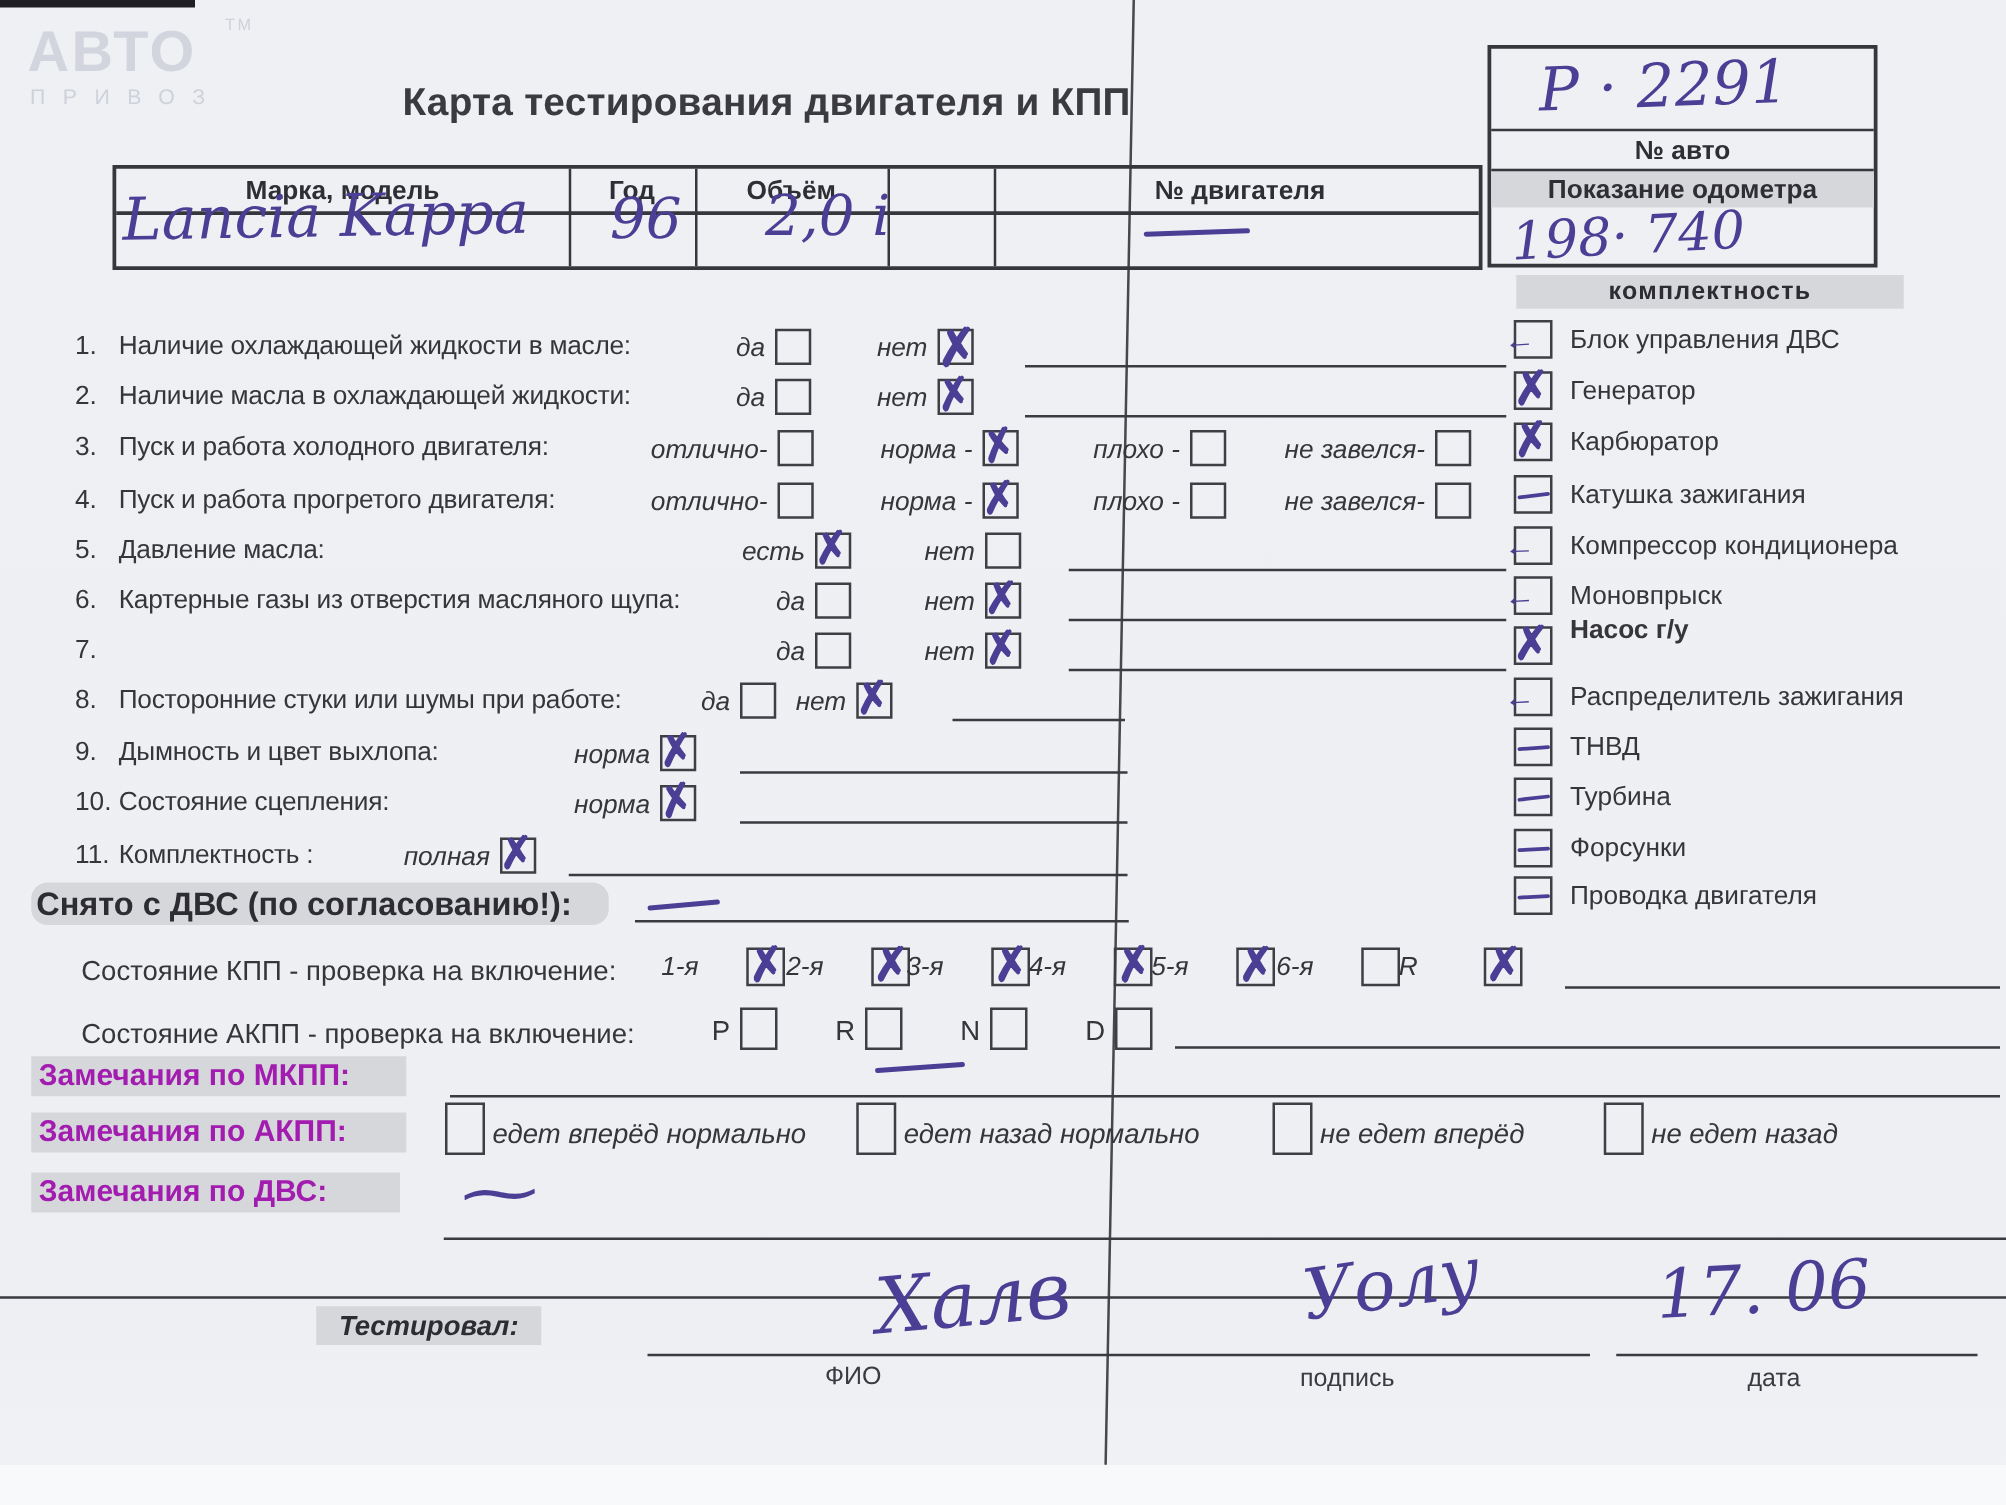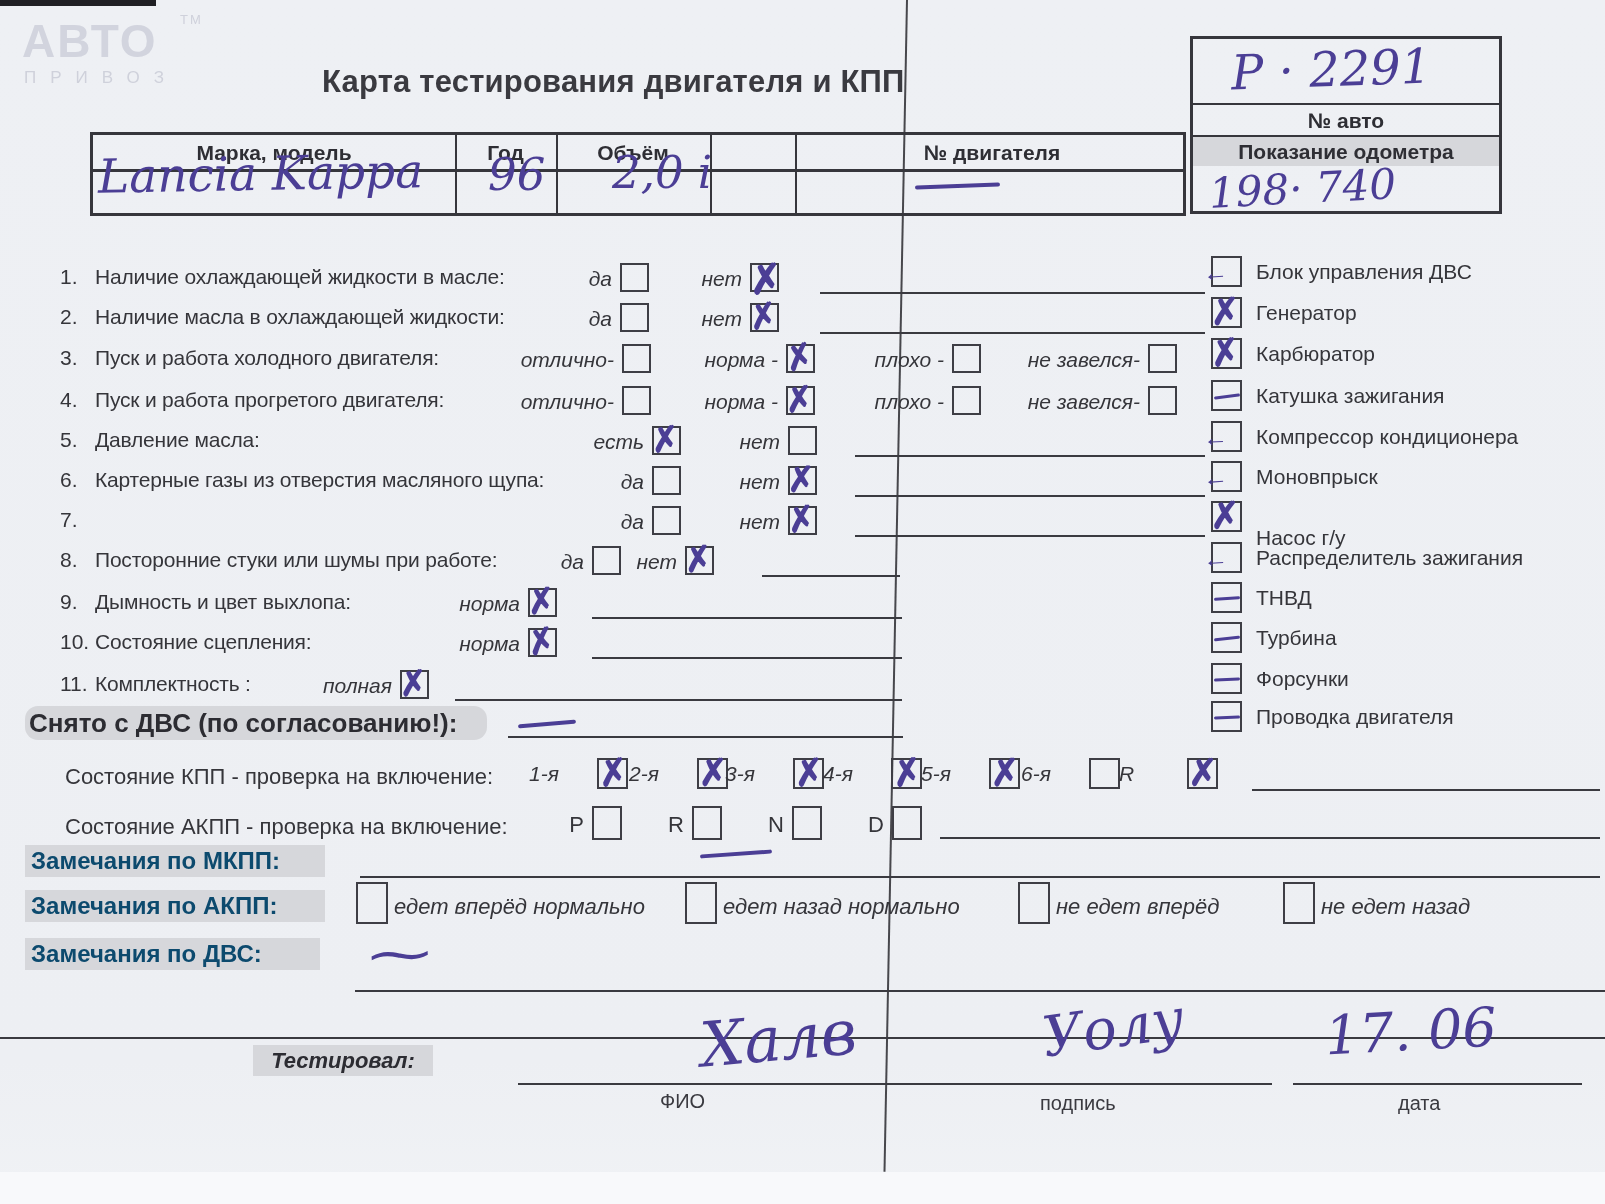--- a/index.html
+++ b/index.html
@@ -41,21 +41,21 @@
   .opt-label { position:absolute; font-style:italic; font-size:21px; width:162px; text-align:right; white-space:nowrap; color:#35353a; }
   .cbox { position:absolute; width:29px; height:29px; border:2px solid #3e3e45; }
   .mark-x { position:absolute; font-family:"DejaVu Serif", serif; color:#4b3e95; font-size:34px; font-weight:bold; line-height:1; }
   .mark-arrow { position:absolute; color:#4b3e95; font-size:25px; font-weight:bold; line-height:1; }
   .hline { position:absolute; border-top:2px solid #3a3a40; height:0; }
 
   .sec-label { position:absolute; font-size:22px; color:#35353a; white-space:nowrap; }
   .gear-label { position:absolute; font-style:italic; font-size:21px; width:60px; text-align:left; white-space:nowrap; color:#35353a; }
   .pg-label { position:absolute; font-size:22px; width:40px; text-align:right; white-space:nowrap; color:#35353a; }
 
-  .remark-band-label { position:absolute; font-size:24px; font-weight:bold; color:#0c4a6e; white-space:nowrap; }
+  .remark-band-label { position:absolute; font-size:24px; font-weight:bold; color:#a21caf; white-space:nowrap; }
   .rm-box { position:absolute; width:32px; height:42px; border:2px solid #3e3e45; }
   .rm-label { position:absolute; font-style:italic; font-size:22px; color:#35353a; white-space:nowrap; }
 
   .eq-label { position:absolute; font-size:21px; color:#35353a; white-space:nowrap; }
 
   .foot-label { position:absolute; font-size:20px; color:#3a3a40; }
 </style>
 </head>
 <body>
 
@@ -92,20 +92,23 @@
     <div class="hcell" style="left:362px; width:101px;">Год</div>
     <div class="hcell" style="left:463px; width:154px;">Объём</div>
     <div class="hcell" style="left:702px; width:394px;">№ двигателя</div>
   </div>
 
   <div class="hw" style="left:98px; top:150px; font-size:47px; transform:rotate(-1deg);">Lancia Kappa</div>
   <div class="hw" style="left:488px; top:152px; font-size:45px;">96</div>
   <div class="hw" style="left:612px; top:150px; font-size:45px;">2,0 i</div>
   <div class="ink-dash" style="left:915px; top:184px; width:85px; transform:rotate(-2deg);"></div>
 
+  <div class="band" style="left:1213px; top:220px; width:310px; height:27px; text-align:center;">
+    <span class="band-label" style="font-size:20px; line-height:27px; letter-spacing:1px;">комплектность</span>
+  </div>
 
   <div class="band" style="left:25px; top:706px; width:462px; height:34px;border-radius:13px;">
     <span class="band-label" style="font-size:26px; line-height:34px; padding-left:4px;">Снято с ДВС (по согласованию!):</span>
   </div>
   <div class="ink-dash" style="left:518px; top:722px; width:58px; transform:rotate(-5deg);"></div>
   <div class="hline" style="left:508px; top:736px; width:395px;"></div>
 
   <div class="sec-label" style="left:65px; top:764px;">Состояние КПП - проверка на включение:</div>
   <div class="hline" style="left:1252px; top:789px; width:348px;"></div>
   <div class="sec-label" style="left:65px; top:814px;">Состояние АКПП - проверка на включение:</div>
@@ -275,21 +278,21 @@
     <div class="cbox" style="left: 1211px; top: 380px; width: 31px; height: 31px;"></div>
     <div class="eq-label" style="left: 1256px; top: 384px;">Катушка зажигания</div>
     <div class="ink-dash" style="left: 1214px; top: 395px; width: 26px; height: 3px; transform: rotate(-7deg);"></div>
     <div class="cbox" style="left: 1211px; top: 421px; width: 31px; height: 31px;"></div>
     <div class="eq-label" style="left: 1256px; top: 425px;">Компрессор кондиционера</div>
     <div class="mark-arrow" style="left: 1203px; top: 425px; transform: rotate(-2.33333deg);">←</div>
     <div class="cbox" style="left: 1211px; top: 461px; width: 31px; height: 31px;"></div>
     <div class="eq-label" style="left: 1256px; top: 465px;">Моновпрыск</div>
     <div class="mark-arrow" style="left: 1203px; top: 465px; transform: rotate(-3.66667deg);">←</div>
     <div class="cbox" style="left: 1211px; top: 501px; width: 31px; height: 31px;"></div>
-    <div class="eq-label" style="left: 1256px; top: 526px;">Насос г/у</div>
+    <div class="eq-label" style="left: 1256px; top: 492px; font-weight: bold;">Насос г/у</div>
     <div class="mark-x" style="left: 1210px; top: 497px; transform: rotate(-3.33333deg); font-size: 36px;">✗</div>
     <div class="cbox" style="left: 1211px; top: 542px; width: 31px; height: 31px;"></div>
     <div class="eq-label" style="left: 1256px; top: 546px;">Распределитель зажигания</div>
     <div class="mark-arrow" style="left: 1203px; top: 546px; transform: rotate(-3deg);">←</div>
     <div class="cbox" style="left: 1211px; top: 582px; width: 31px; height: 31px;"></div>
     <div class="eq-label" style="left: 1256px; top: 586px;">ТНВД</div>
     <div class="ink-dash" style="left: 1214px; top: 597px; width: 26px; height: 3px; transform: rotate(-4deg);"></div>
     <div class="cbox" style="left: 1211px; top: 622px; width: 31px; height: 31px;"></div>
     <div class="eq-label" style="left: 1256px; top: 626px;">Турбина</div>
     <div class="ink-dash" style="left: 1214px; top: 637px; width: 26px; height: 3px; transform: rotate(-6.5deg);"></div>

